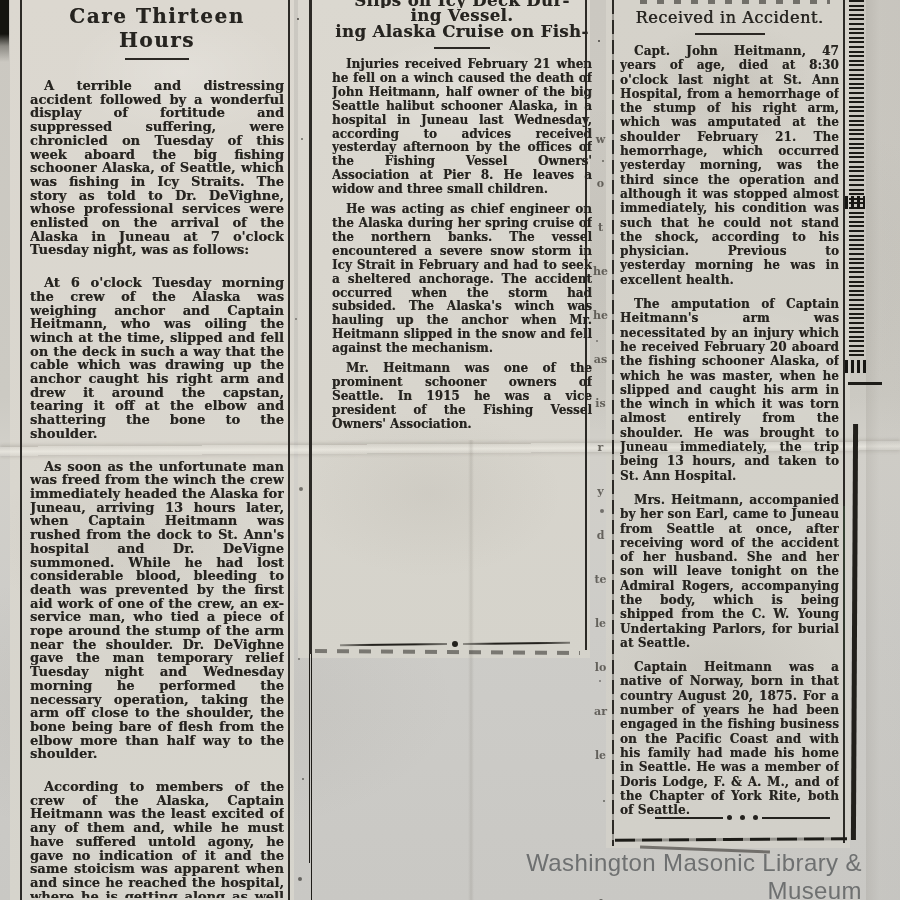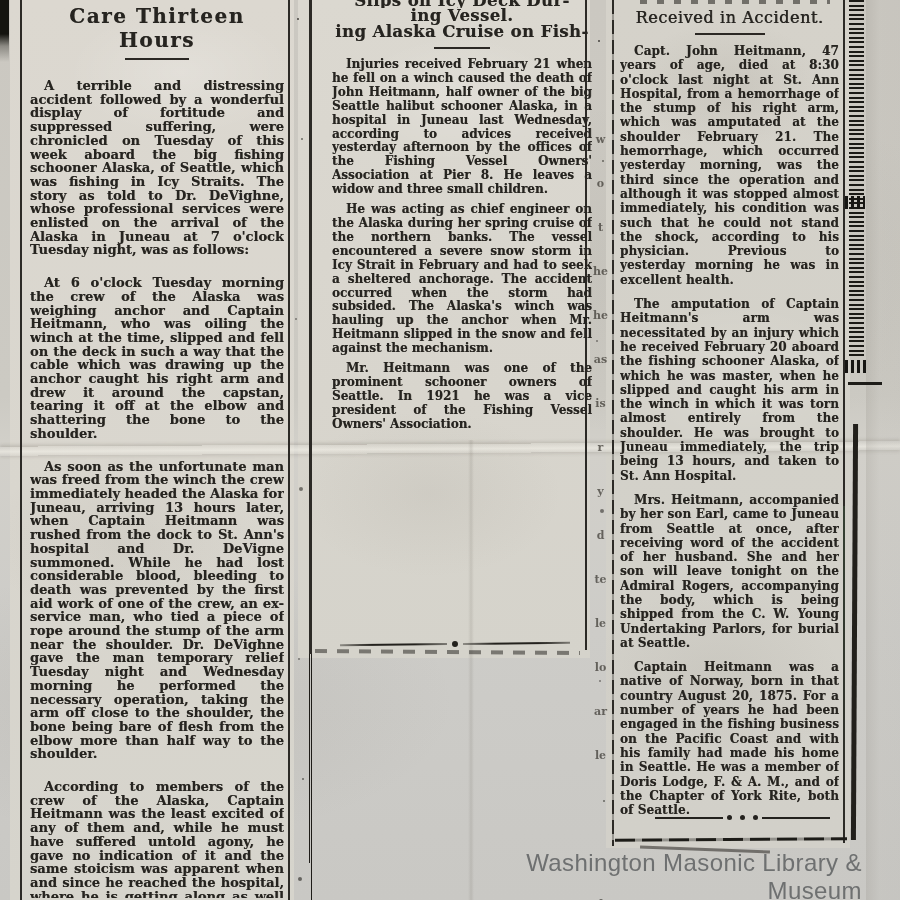--- a/index.html
+++ b/index.html
@@ -180,21 +180,21 @@
     <p>The halibut schooner Alaska is one of the largest of the northern fishing fleet.  She fishes out from Seattle and sells her catches there.  She had almost a complete cargo when the accident to her captain occurred.  Mrs. Heitmann in Seattle has been</p>
   </div>
 
   <div class="col col-mid">
     <div class="hl2-cut">Slips on Icy Deck Dur-</div>
     <div class="hl2">ing Vessel.</div>
     <div class="hl2">ing Alaska Cruise on Fish-</div>
     <div class="hl-rule2"></div>
     <p>Injuries received February 21 when he fell on a winch caused the death of John Heitmann, half owner of the big Seattle halibut schooner Alaska, in a hospital in Juneau last Wednesday, according to advices received yesterday afternoon by the offices of the Fishing Vessel Owners' Association at Pier 8.  He leaves a widow and three small children.</p>
     <p>He was acting as chief engineer on the Alaska during her spring cruise of the northern banks.  The vessel encountered a severe snow storm in Icy Strait in February and had to seek a sheltered anchorage.  The accident occurred when the storm had subsided.  The Alaska's winch was hauling up the anchor when Mr. Heitmann slipped in the snow and fell against the mechanism.</p>
-    <p>Mr. Heitmann was one of the prominent schooner owners of Seattle.  In 1921 he was a vice president of the Fishing Vessel Owners' Association.</p>
+    <p>Mr. Heitmann was one of the prominent schooner owners of Seattle.  In 1915 he was a vice president of the Fishing Vessel Owners' Association.</p>
   </div>
   <div class="end-div end-div-c2">
     <span class="line"></span>
     <span class="dot"></span>
     <span class="line"></span>
   </div>
   <div class="c2-smear"></div>
 
   <div class="col col-right">
     <div class="hl3">Received in Accident.</div>

